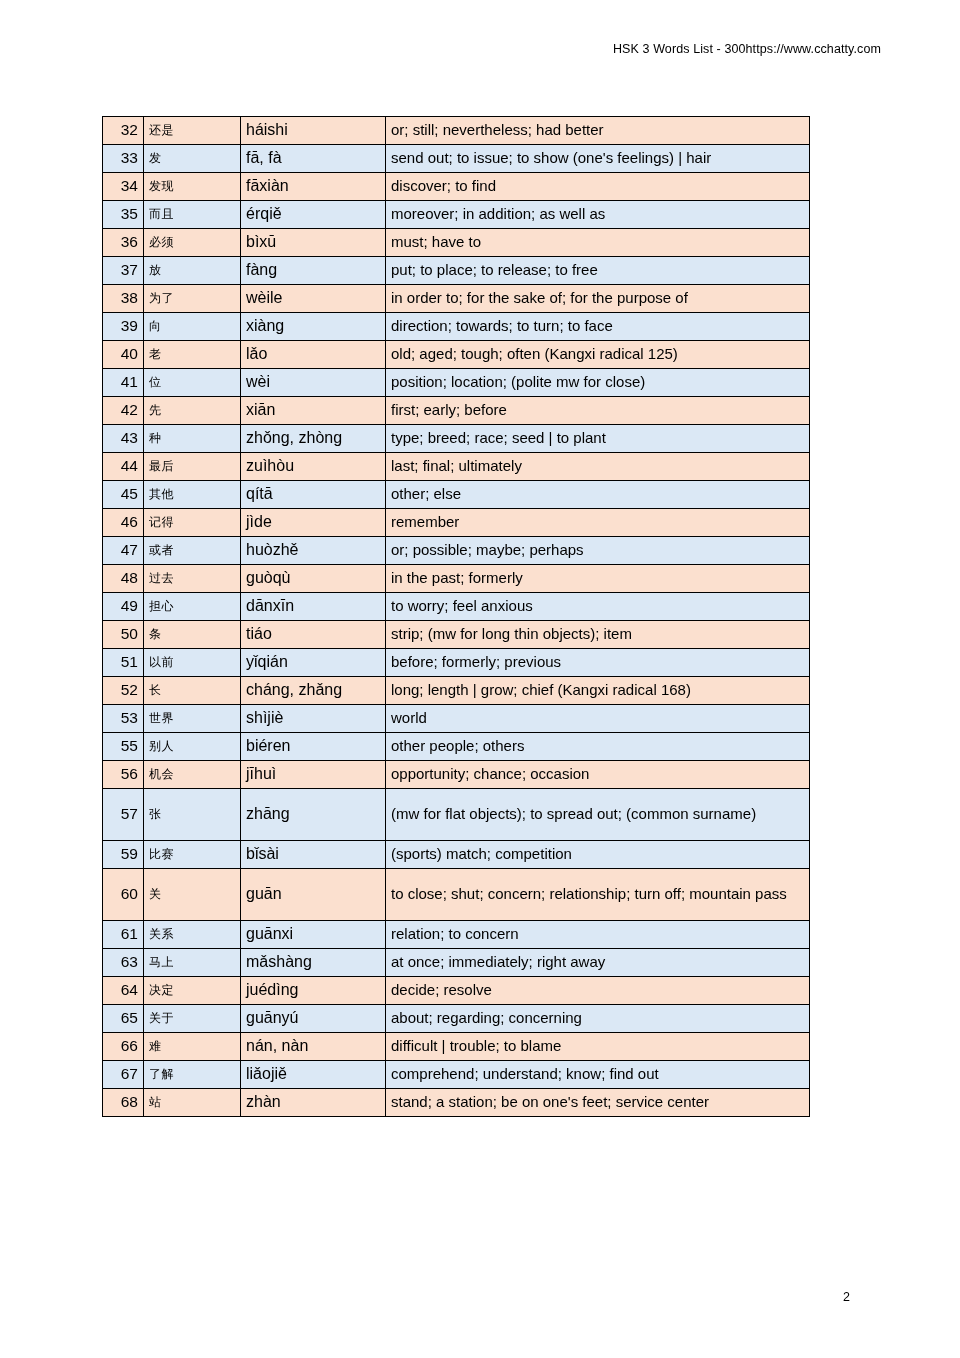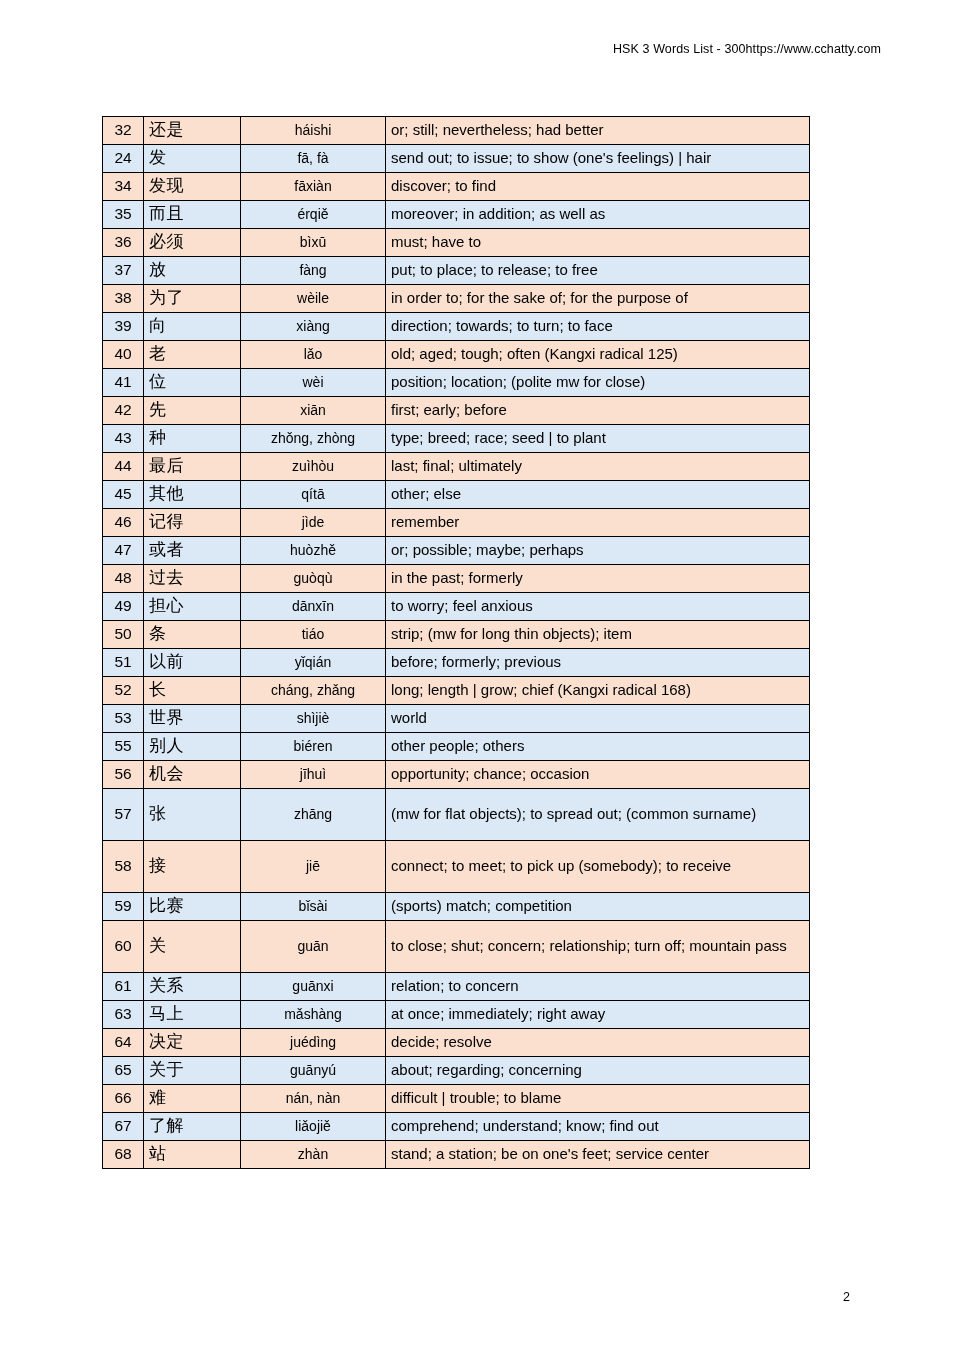--- a/index.html
+++ b/index.html
@@ -65,32 +65,31 @@
     padding: 2px 5px 3px 5px;
     vertical-align: middle;
     line-height: 1.18;
   }
   col.c-num  { width: 41px; }
   col.c-han  { width: 97px; }
   col.c-pin  { width: 145px; }
   col.c-def  { width: 424px; }
 
   td.num {
-    text-align: center;
+    text-align: right;
     font-size: 15.5px;
     padding-left: 2px;
     padding-right: 2px;
   }
   td.han {
-    font-size: 17px;
+    font-size: 12px;
     letter-spacing: 0.5px;
   }
   td.pin {
-    font-size: 14px;
-    text-align: center;
+    font-size: 16px;
   }
   td.def {
     font-size: 15px;
   }
 
   tr.row-peach td { background: #fbe0cf; }
   tr.row-blue  td { background: #dbe8f5; }
 
   tr.tall td { height: 46px; }
   tr.std  td { height: 22px; }
@@ -114,21 +113,21 @@
         <col class="c-def">
       </colgroup>
       <tbody>
           <tr class="row-peach std">
             <td class="num">32</td>
             <td class="han">还是</td>
             <td class="pin">háishi</td>
             <td class="def">or; still; nevertheless; had better</td>
           </tr>
           <tr class="row-blue std">
-            <td class="num">24</td>
+            <td class="num">33</td>
             <td class="han">发</td>
             <td class="pin">fā, fà</td>
             <td class="def">send out; to issue; to show (one's feelings) | hair</td>
           </tr>
           <tr class="row-peach std">
             <td class="num">34</td>
             <td class="han">发现</td>
             <td class="pin">fāxiàn</td>
             <td class="def">discover; to find</td>
           </tr>
@@ -257,26 +256,20 @@
             <td class="han">机会</td>
             <td class="pin">jīhuì</td>
             <td class="def">opportunity; chance; occasion</td>
           </tr>
           <tr class="row-blue tall">
             <td class="num">57</td>
             <td class="han">张</td>
             <td class="pin">zhāng</td>
             <td class="def">(mw for flat objects); to spread out; (common surname)</td>
           </tr>
-          <tr class="row-peach tall">
-            <td class="num">58</td>
-            <td class="han">接</td>
-            <td class="pin">jiē</td>
-            <td class="def">connect; to meet; to pick up (somebody); to receive</td>
-          </tr>
           <tr class="row-blue std">
             <td class="num">59</td>
             <td class="han">比赛</td>
             <td class="pin">bǐsài</td>
             <td class="def">(sports) match; competition</td>
           </tr>
           <tr class="row-peach tall">
             <td class="num">60</td>
             <td class="han">关</td>
             <td class="pin">guān</td>

